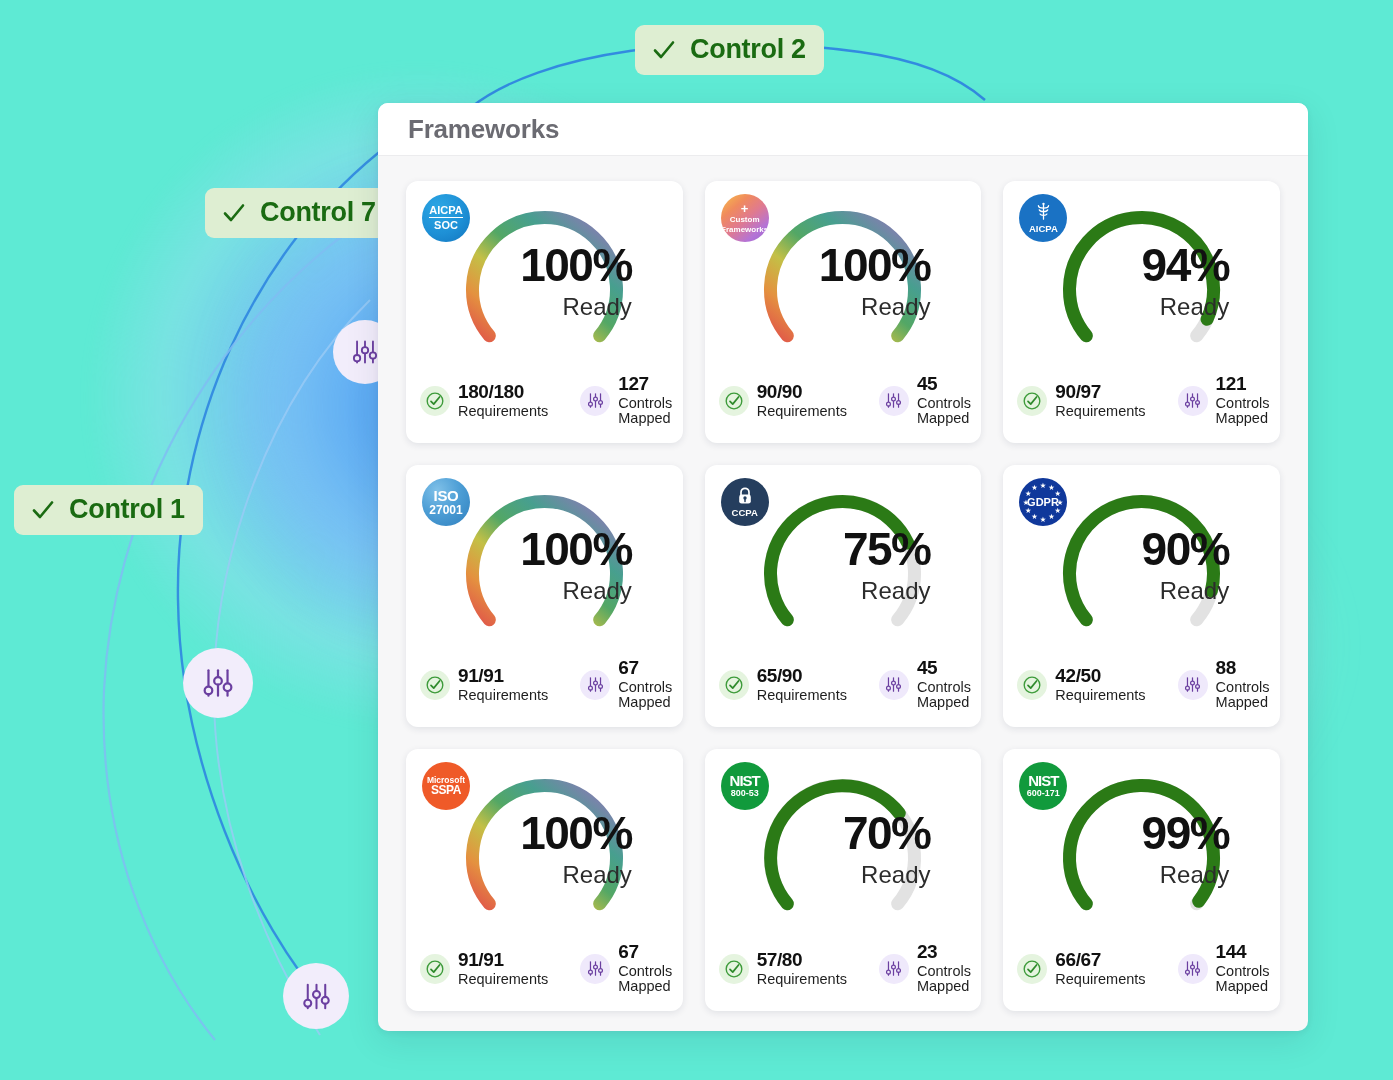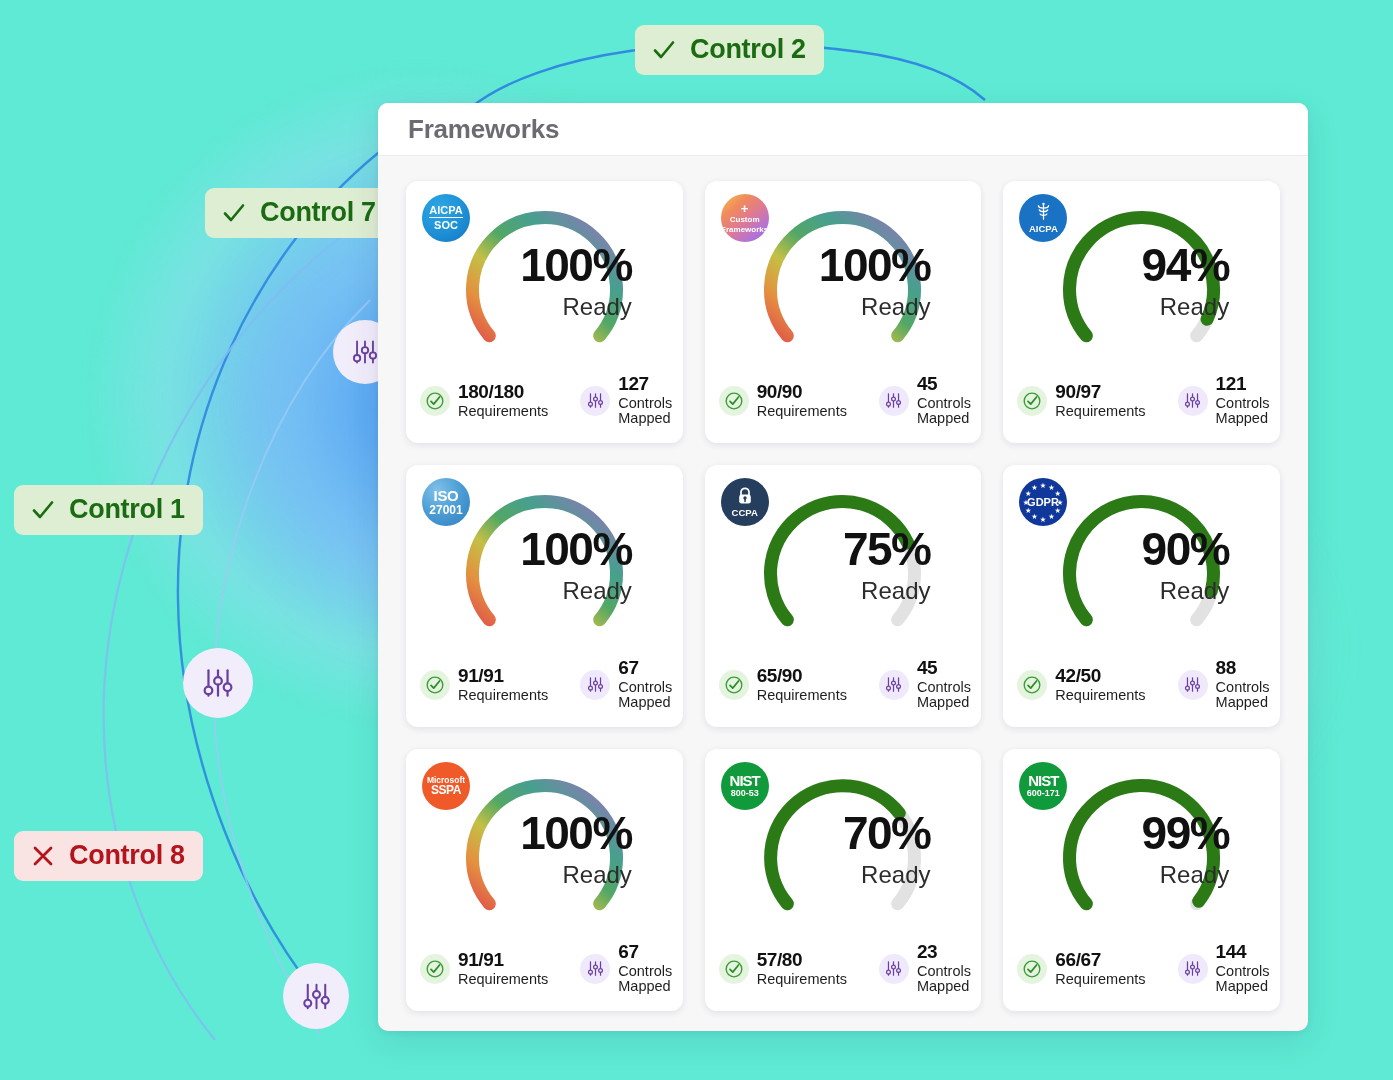--- a/index.html
+++ b/index.html
@@ -170,26 +170,20 @@
     <span>Control 7</span>
   </div>
 
   <div class="pill ok" id="pill-c1">
     <svg width="26" height="26" viewBox="0 0 26 26">
       <path d="M4 13.5 L10 20 L22 5.5" fill="none" stroke="#1a6b12" stroke-width="2.6" stroke-linecap="round" stroke-linejoin="round"></path>
     </svg>
     <span>Control 1</span>
   </div>
 
-  <div class="pill bad" id="pill-c8">
-    <svg width="26" height="26" viewBox="0 0 26 26">
-      <path d="M5 5 L21 21 M21 5 L5 21" fill="none" stroke="#b4141b" stroke-width="2.8" stroke-linecap="round"></path>
-    </svg>
-    <span>Control 8</span>
-  </div>
 
   <div class="chip" id="chip-a">
     <svg width="30" height="30" viewBox="0 0 34 34">
       <g stroke="#6b3fa0" stroke-width="2.1" fill="none" stroke-linecap="round">
         <line x1="8" y1="5" x2="8" y2="20"></line>
           <circle cx="8" cy="24" r="3.6" fill="#f2edfb"></circle>
           <line x1="8" y1="27.6" x2="8" y2="29"></line>
         <line x1="17" y1="5" x2="17" y2="11"></line>
           <circle cx="17" cy="15" r="3.6" fill="#f2edfb"></circle>
           <line x1="17" y1="18.6" x2="17" y2="29"></line>

